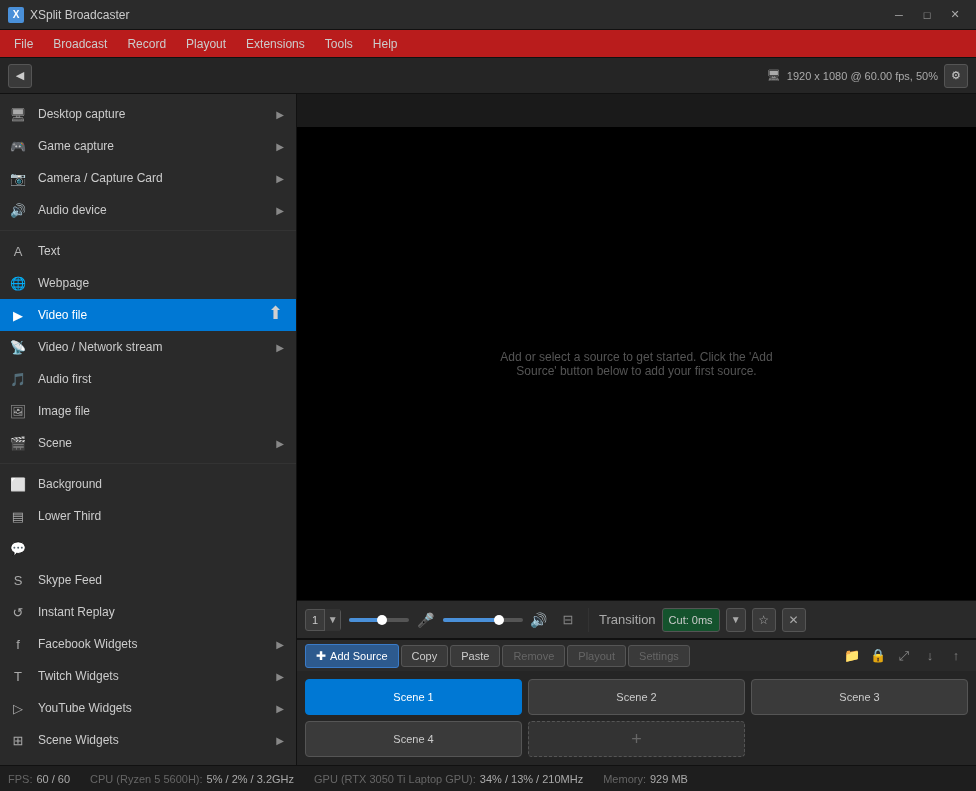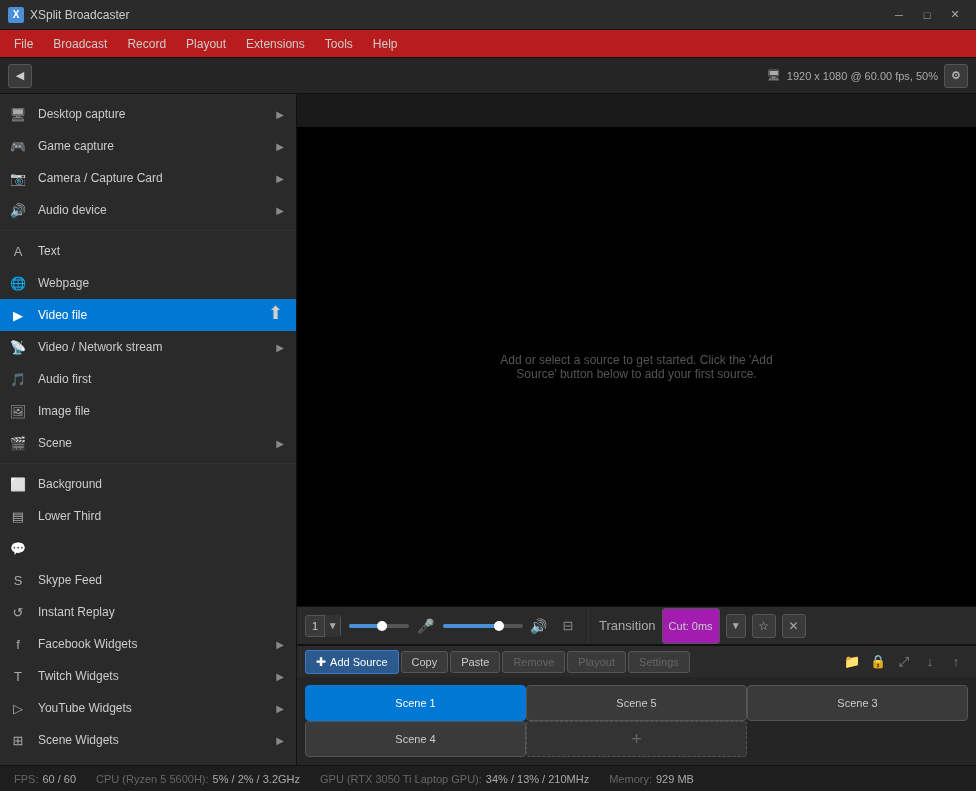--- a/index.html
+++ b/index.html
@@ -288,27 +288,27 @@
     
     .transition-section {
       display: flex;
       align-items: center;
       padding: 0 10px;
       gap: 6px;
       border-left: 1px solid #333;
     }
     .transition-label { color: #aaa; font-size: 13px; }
     .transition-select {
-      background: #a21caf;
+      background: #14532d;
       border: 1px solid #555;
       border-radius: 3px;
       color: #ccc;
       padding: 3px 6px;
       font-size: 11px;
-      height: 36px;
+      height: 24px;
       cursor: pointer;
       display: flex;
       align-items: center;
       gap: 4px;
     }
     .transition-arrow-btn {
       background: #3a3a3a;
       border: 1px solid #555;
       border-radius: 3px;
       width: 20px;
@@ -347,20 +347,21 @@
       font-size: 12px;
     }
 
     
     .scenes-section {
       flex: 1;
       padding: 8px;
       display: grid;
       grid-template-columns: repeat(3, 1fr);
       grid-template-rows: repeat(2, 1fr);
+      gap: 6px;
     }
     .scene-btn {
       background: #3a3a3a;
       border: 1px solid #555;
       border-radius: 4px;
       color: #ccc;
       font-size: 11px;
       cursor: pointer;
       display: flex;
       align-items: center;
@@ -379,21 +380,21 @@
       color: #666;
     }
 
     
     .status-bar {
       height: 26px;
       background: #1e1e1e;
       border-top: 1px solid #111;
       display: flex;
       align-items: center;
-      padding: 0 14px;
+      padding: 0 8px;
       font-size: 11px;
       color: #888;
       gap: 20px;
     }
     .status-item { display: flex; gap: 4px; }
     .status-label { color: #666; }
     .status-value { color: #aaa; }
 
     
     .sources-dropdown::-webkit-scrollbar { width: 6px; }
@@ -607,21 +608,21 @@
         <div class="src-spacer"></div>
         <span class="src-small-btn">📁</span>
         <span class="src-small-btn">🔒</span>
         <span class="src-small-btn">⤢</span>
         <span class="src-small-btn">↓</span>
         <span class="src-small-btn">↑</span>
       </div>
 
       <div class="scenes-section" id="scenesGrid">
       <div class="scene-btn active">Scene 1</div>
-          <div class="scene-btn">Scene 5</div>
+          <div class="scene-btn">Scene 2</div>
           <div class="scene-btn">Scene 3</div>
           <div class="scene-btn">Scene 4</div>
           <div class="scene-btn add">+</div>
         </div>
     </div>
 
   </div>
 </div>
 
 <div class="status-bar">

